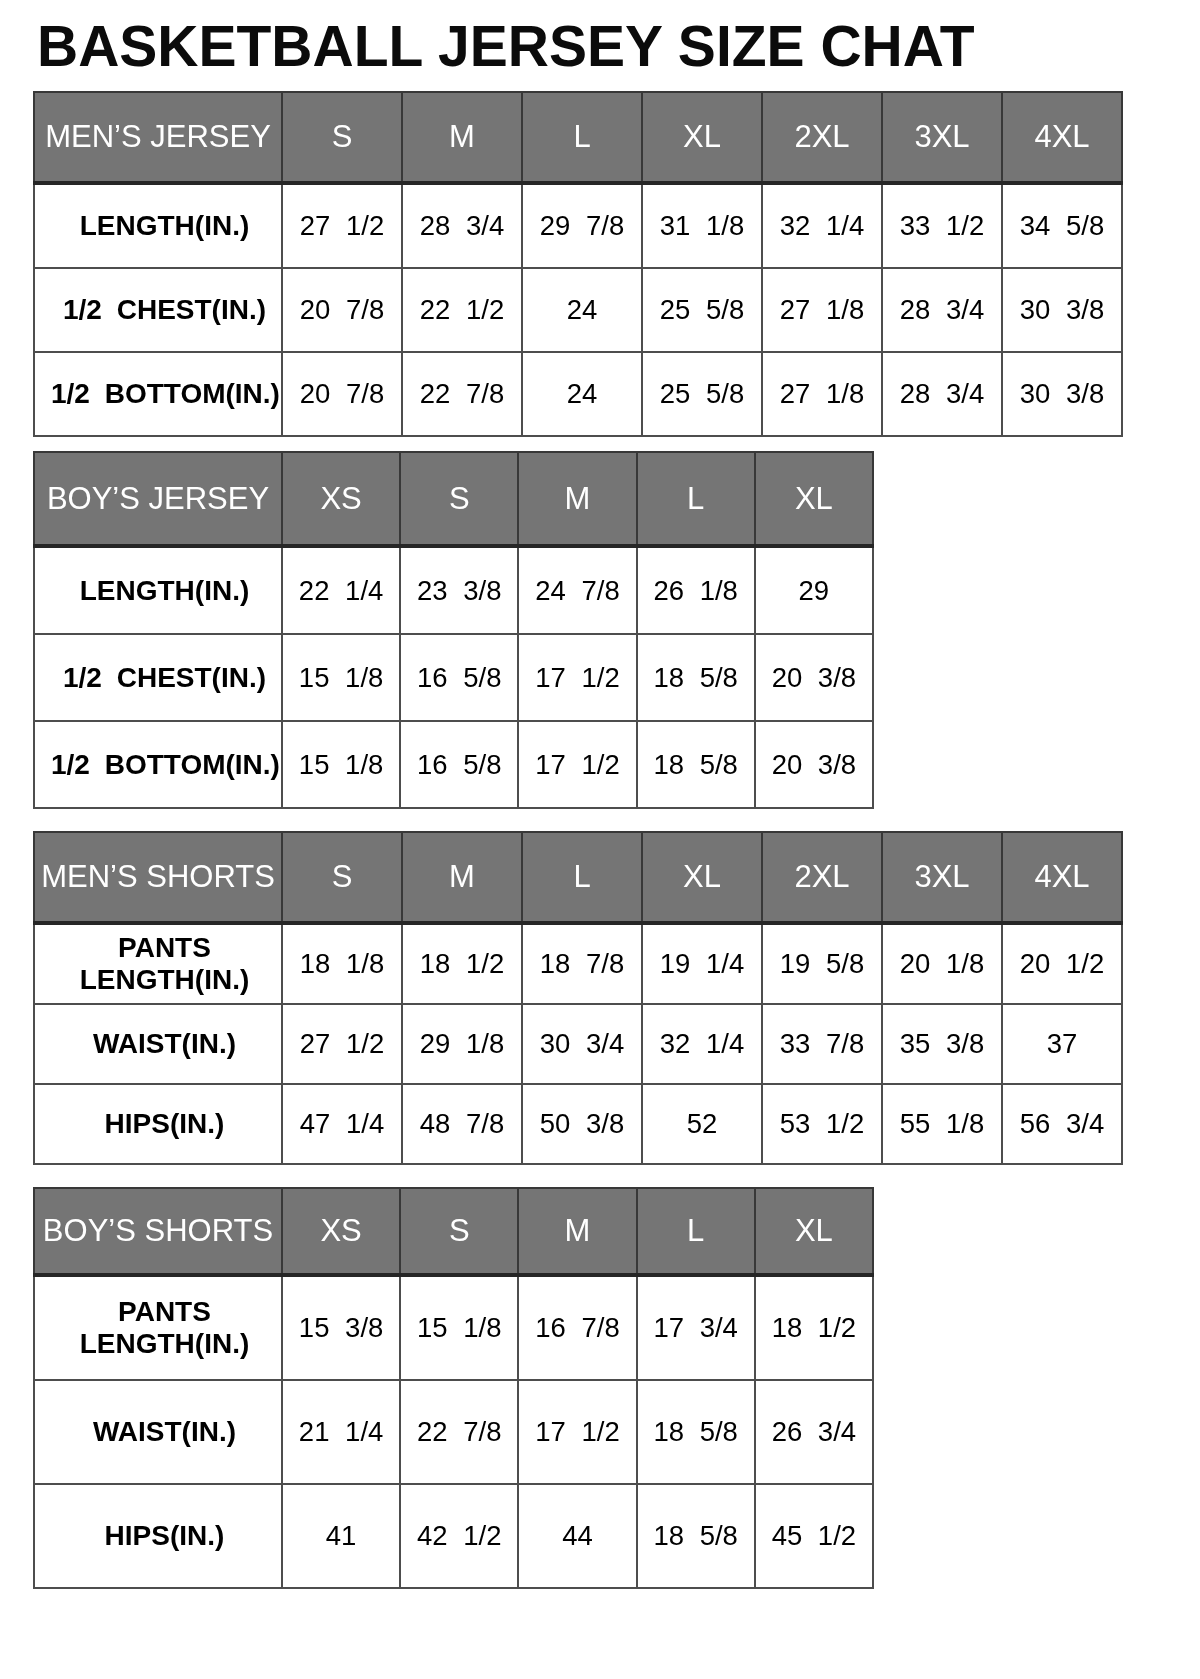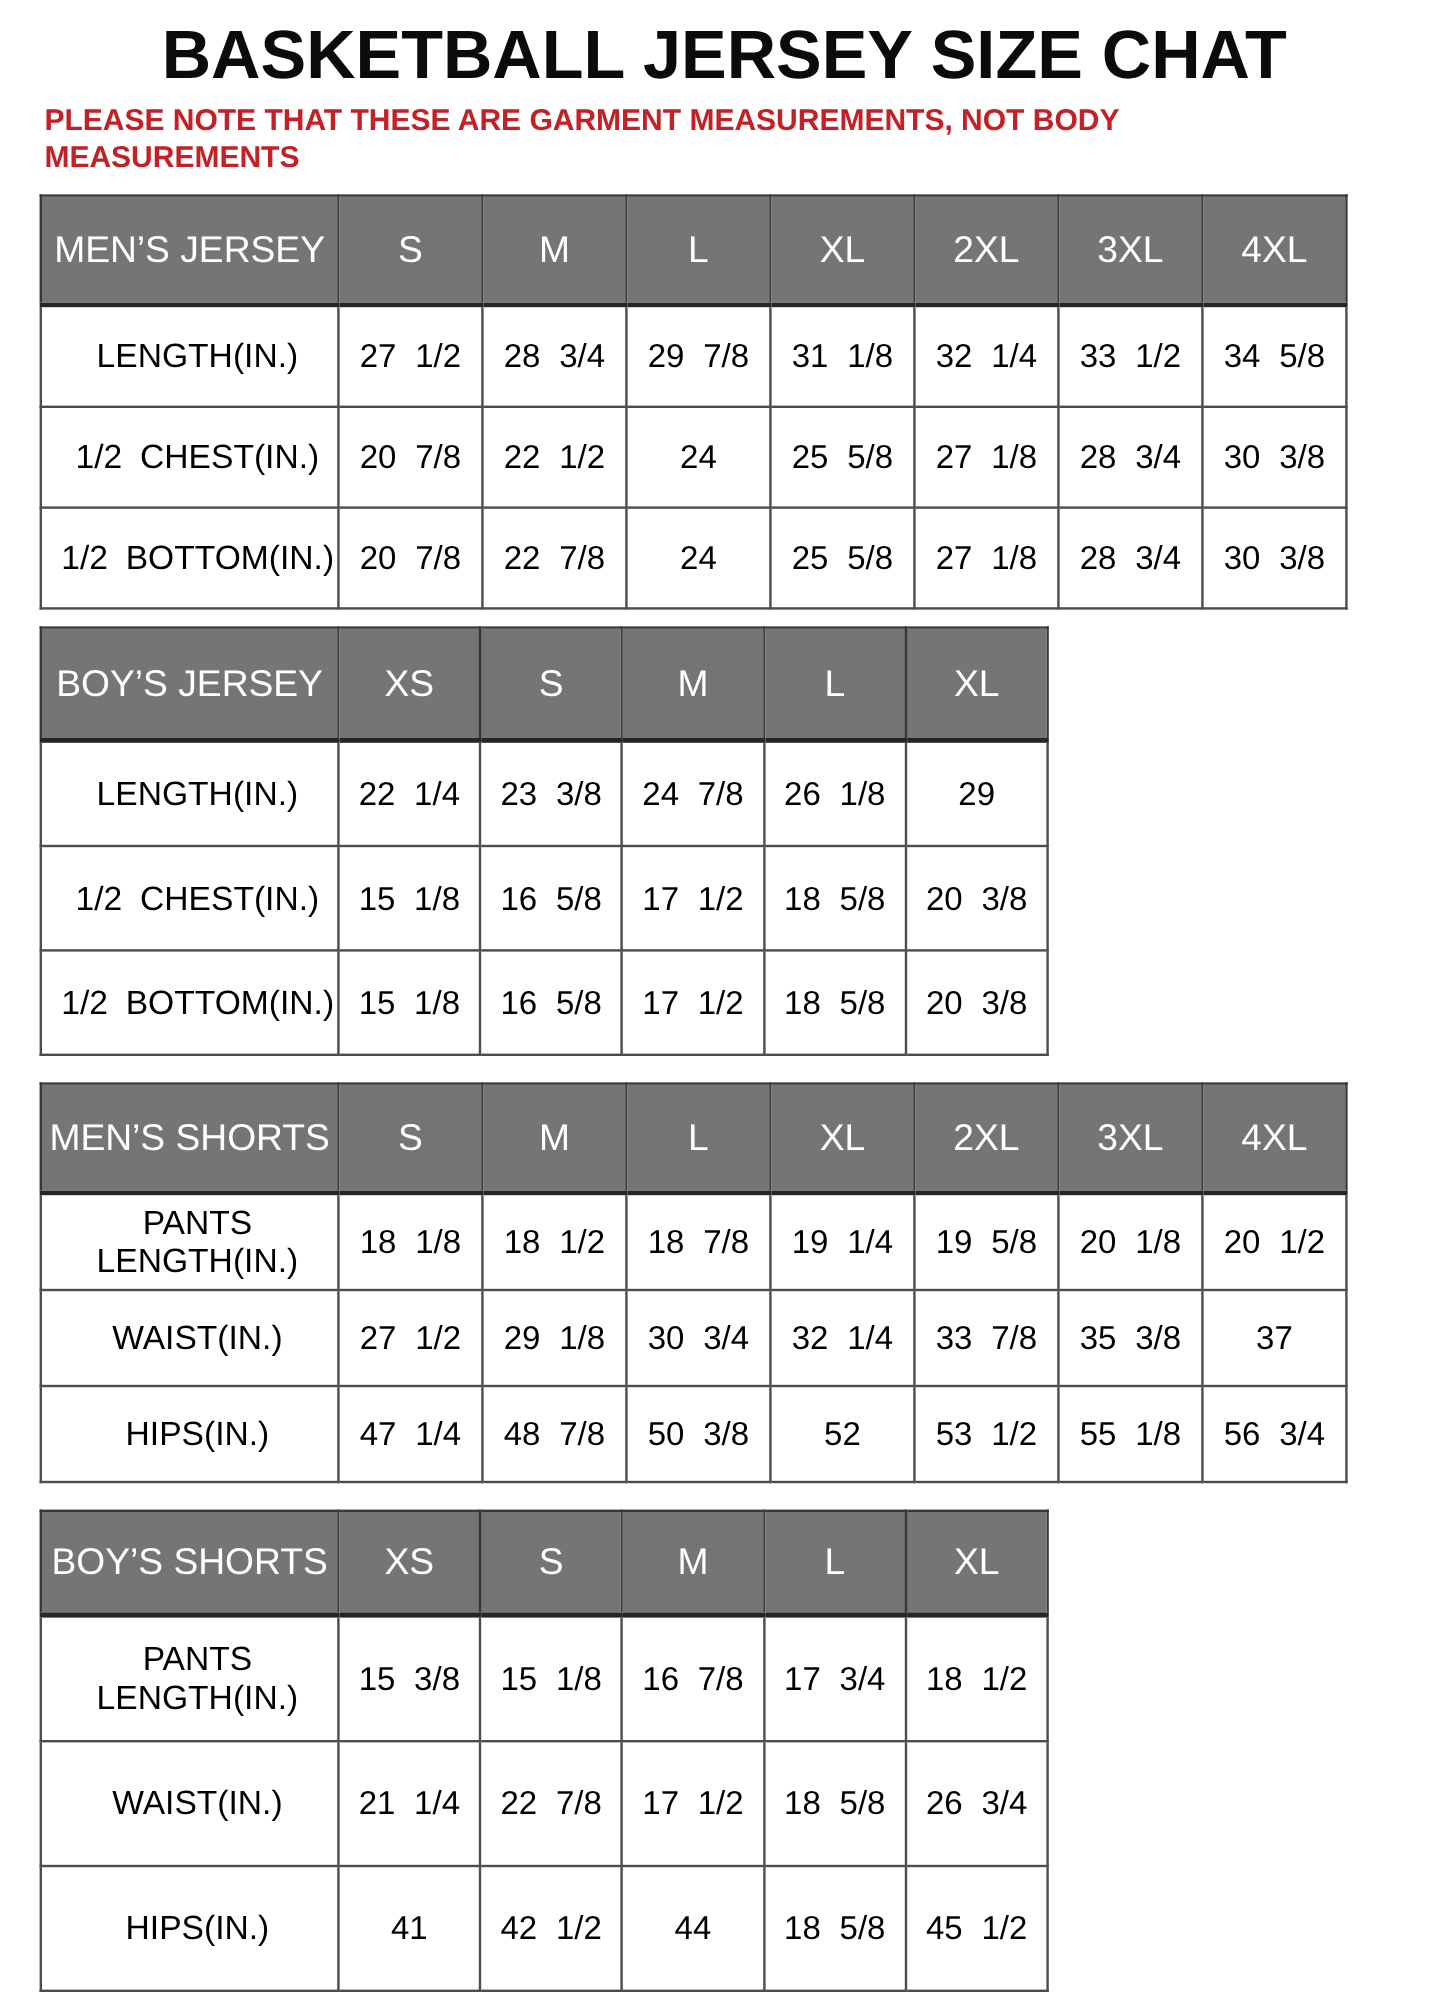--- a/index.html
+++ b/index.html
@@ -18,21 +18,20 @@
     padding: 10px 30px 0 33px;
   }
   h1.page-title {
     margin: 8px 0 10px 4px;
     font-size: 57px;
     line-height: 1.0;
     font-weight: 700;
     letter-spacing: 0px;
     color: #0b0b0b;
     white-space: nowrap;
-    text-align: center;
   }
   .note {
     font-weight: 700;
     color: #c42127;
     margin: 0 0 0 4px;
     white-space: pre-line;
   }
   .note.top {
     font-size: 25px;
     line-height: 1.22;
@@ -57,21 +56,21 @@
   }
   table.size-table thead th {
     background: #757575;
     color: #ffffff;
     font-size: 31px;
     font-weight: 400;
     border: 2px solid #383838;
     border-bottom: 4px solid #262626;
   }
   table.size-table td.label {
-    font-weight: 400;
+    font-weight: 700;
     font-size: 28px;
     word-spacing: 7px;
     white-space: pre;
     padding-left: 16px;
   }
   table.size-table td.value {
     font-size: 27.5px;
     font-weight: 400;
     word-spacing: 8px;
     white-space: nowrap;
@@ -89,22 +88,20 @@
   #tables table:nth-of-type(4) { margin-top: 22px; }
   #tables table:nth-of-type(4) thead th { height: 80px; margin-top: 19px; }
   #tables table:nth-of-type(4) td { height: 98px; }
 </style>
 </head>
 <body>
 
 <div class="content">
   <h1 class="page-title">BASKETBALL JERSEY SIZE CHAT</h1>
 
-  <p class="note top">PLEASE NOTE THAT THESE ARE GARMENT MEASUREMENTS, NOT BODY
-MEASUREMENTS</p>
 
   <div id="tables">
       <table class="size-table wide">
         <colgroup>
           <col class="label-col">
           <col>
           <col>
           <col>
           <col>
           <col>

